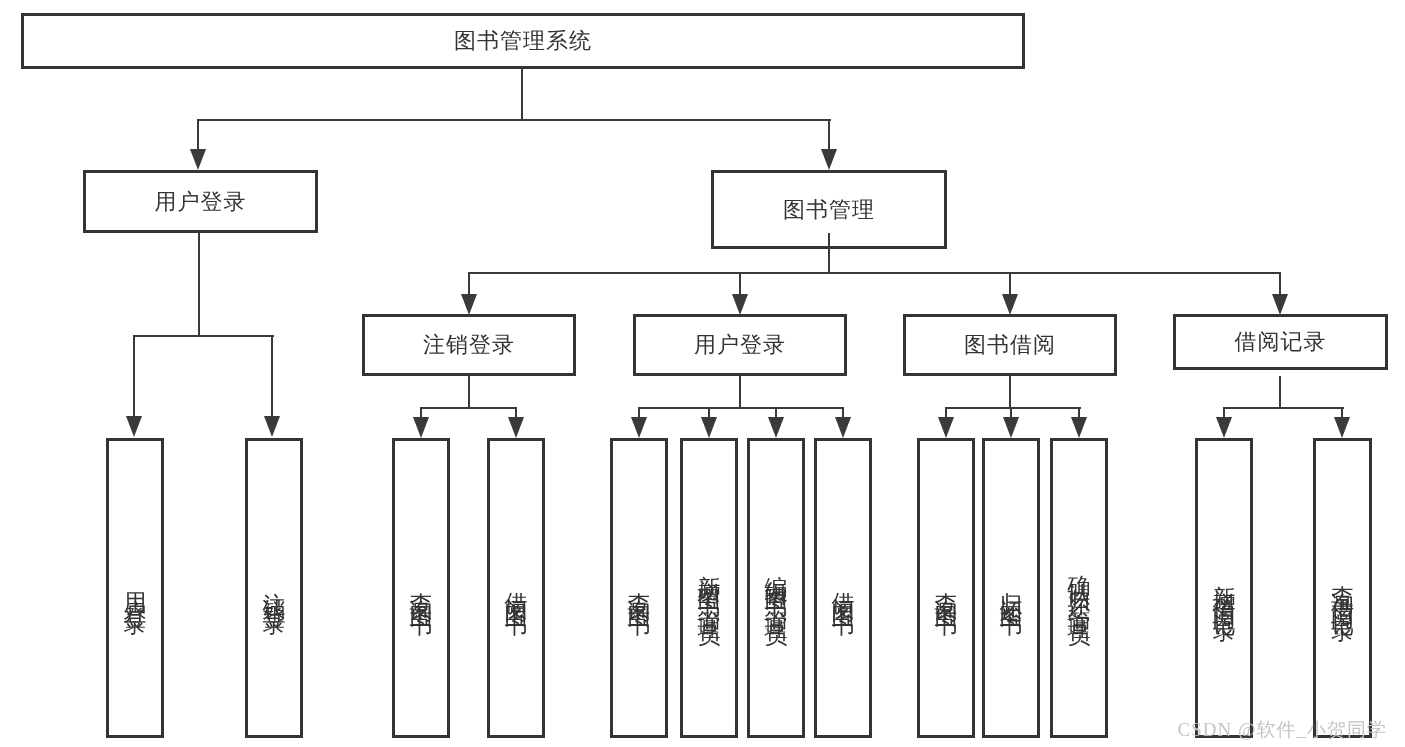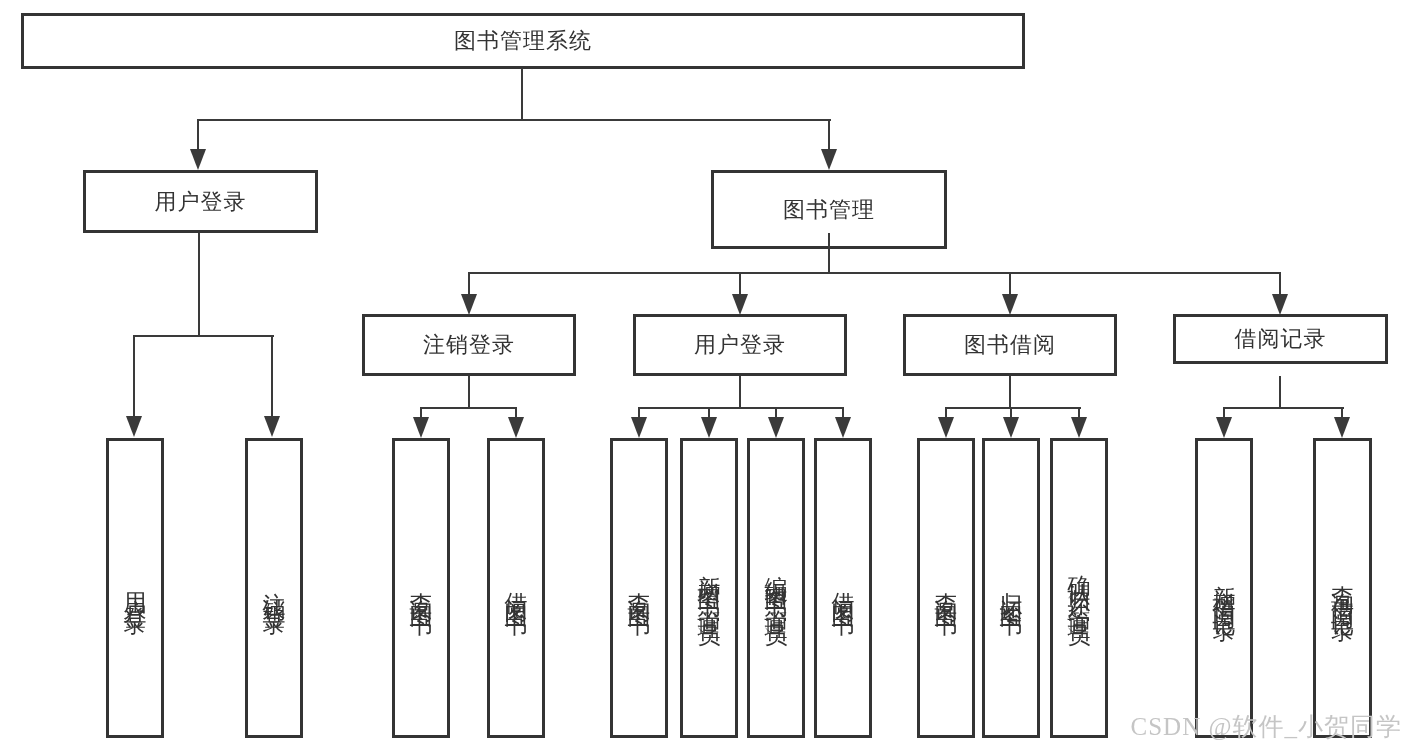--- a/index.html
+++ b/index.html
@@ -24,42 +24,42 @@
     writing-mode:vertical-rl; text-orientation:mixed;
     font-size:23px; letter-spacing:7px; line-height:1;
   }
   .line{ position:absolute; background:var(--line); }
   .arrow{
     position:absolute; width:0; height:0;
     border-left:8px solid transparent; border-right:8px solid transparent;
     border-top:21px solid var(--line);
   }
   .watermark{
-    position:absolute; right:3px; bottom:4px; z-index:5;
-    font-size:25px; letter-spacing:1px; color:var(--watermark);
+    position:absolute; right:18px; bottom:4px; z-index:5;
+    font-size:19px; letter-spacing:1px; color:var(--watermark);
   }
 </style>
 </head>
 <body>
 
 <div id="stage">
 
   <div class="box box-h" style="left:21px;top:13px;width:1004px;height:56px;">图书管理系统</div>
 
   <div class="box box-h" style="left:83px;top:170px;width:235px;height:63px;">用户登录</div>
 
   <div class="box box-h" style="left:711px;top:170px;width:236px;height:79px;">图书管理</div>
 
   <div class="box box-h" style="left:362px;top:314px;width:214px;height:62px;">注销登录</div>
 
   <div class="box box-h" style="left:633px;top:314px;width:214px;height:62px;">用户登录</div>
 
   <div class="box box-h" style="left:903px;top:314px;width:214px;height:62px;">图书借阅</div>
 
-  <div class="box box-h" style="left:1173px;top:314px;width:215px;height:50px;text-align:center;">借阅记录</div>
+  <div class="box box-h" style="left:1173px;top:314px;width:215px;height:56px;text-align:center;">借阅记录</div>
 
   <div class="box box-v" style="left:106px;top:438px;width:58px;height:300px;">用户登录</div>
 
   <div class="box box-v" style="left:245px;top:438px;width:58px;height:300px;">注销登录</div>
 
   <div class="box box-v" style="left:392px;top:438px;width:58px;height:300px;">查询图书</div>
 
   <div class="box box-v" style="left:487px;top:438px;width:58px;height:300px;">借阅图书</div>
 
   <div class="box box-v" style="left:610px;top:438px;width:58px;height:300px;">查询图书</div>

